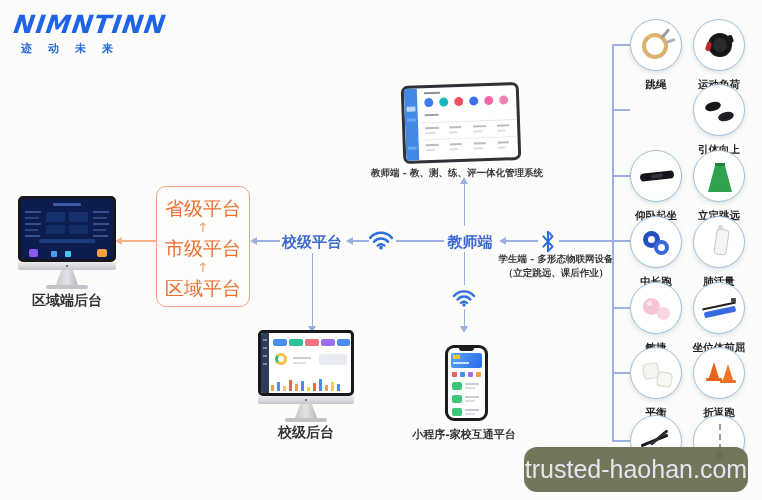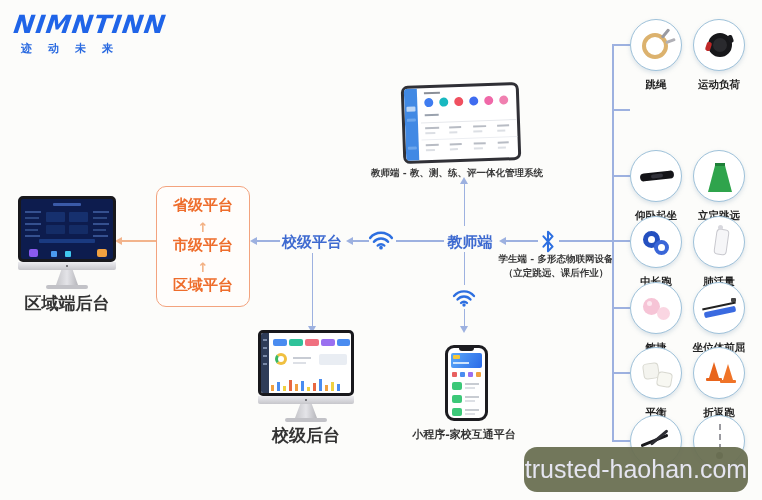--- a/index.html
+++ b/index.html
@@ -9,28 +9,28 @@
   
   .lh{position:absolute;height:1.5px;background:#9db1e0;}
   .lv{position:absolute;width:1.5px;background:#9db1e0;}
   .lh.or{background:#f2b48c;}
   .arrL{position:absolute;width:0;height:0;border-top:4px solid transparent;border-bottom:4px solid transparent;border-right:7px solid #9db1e0;}
   .arrL.or{border-right-color:#f2b48c;}
   .arrD{position:absolute;width:0;height:0;border-left:4px solid transparent;border-right:4px solid transparent;border-top:7px solid #9db1e0;}
   .arrU{position:absolute;width:0;height:0;border-left:4px solid transparent;border-right:4px solid transparent;border-bottom:7px solid #9db1e0;}
   
   .node-blue{position:absolute;transform:translateX(-50%);white-space:nowrap;font-size:15px;font-weight:bold;color:#3e6ad0;}
-  .dev-label{position:absolute;transform:translateX(-50%);white-space:nowrap;font-size:17px;font-weight:bold;color:#333;}
+  .dev-label{position:absolute;transform:translateX(-50%);white-space:nowrap;font-size:14px;font-weight:bold;color:#333;}
   .small-label{position:absolute;transform:translateX(-50%);white-space:nowrap;font-size:9.5px;font-weight:bold;color:#3a3a3a;}
   
   .logo-word{font-size:25px;font-weight:900;font-style:italic;color:#1f64e8;letter-spacing:1px;transform:skewX(-8deg);line-height:1;}
   .logo-tag{margin-top:4px;font-size:11px;font-weight:bold;color:#2a6ae0;letter-spacing:16px;padding-left:7px;white-space:nowrap;}
   
   .pbox{position:absolute;left:156px;top:186px;width:92px;height:119px;border:1.5px solid #f3a37e;border-radius:10px;background:#fffdfb;}
-  .pbox-item{position:absolute;left:50%;transform:translateX(-50%);white-space:nowrap;font-size:15px;font-weight:bold;color:#ee6d2c;}
+  .pbox-item{position:absolute;left:50%;transform:translateX(-50%);white-space:nowrap;font-size:19px;font-weight:normal;color:#ee6d2c;}
   .pbox-arrow{position:absolute;left:50%;transform:translateX(-50%);font-size:13px;font-weight:bold;color:#f3b285;line-height:1;}
   
   .imac-screen{position:absolute;border:3px solid #18181c;border-radius:5px;box-sizing:border-box;overflow:hidden;}
   .imac-chin{position:absolute;background:linear-gradient(#ececf0,#c6c6cb);border-radius:0 0 2px 2px;}
   .imac-dot{position:absolute;width:2px;height:2px;border-radius:50%;background:#55555a;}
   .imac-stand{position:absolute;background:linear-gradient(90deg,#c6c6ca,#e4e4e8,#b6b6bb);clip-path:polygon(24% 0,76% 0,100% 100%,0 100%);}
   .imac-base{position:absolute;height:4px;border-radius:2px;background:#c2c2c7;}
   
   .tablet{position:absolute;left:402px;top:84px;width:118px;height:78px;transform:rotate(-2deg);
           border:3px solid #303036;border-radius:7px;background:#fff;box-sizing:border-box;overflow:hidden;}
@@ -264,20 +264,29 @@
     <div class="circ">
         <div class="ic">
       <div class="abs" style="left:14px;top:13px;width:24px;height:24px;border:5px solid #17171a;border-radius:50%;background:#2a2a2e;box-sizing:border-box;"></div>
       <div class="abs" style="left:12px;top:22px;width:5px;height:9px;background:#c02828;border-radius:2px;transform:rotate(18deg);"></div>
       <div class="abs" style="left:34px;top:15px;width:5px;height:8px;background:#1a1a1e;border-radius:2px;transform:rotate(-20deg);"></div>
     </div>
       </div>
     <div class="clabel">运动负荷</div>
   </div>
 
+  <div class="cell" style="left:693px;top:84px;">
+    <div class="circ">
+        <div class="ic">
+      <div class="abs" style="left:11px;top:17px;width:16px;height:9px;background:#17171a;border-radius:50%;transform:rotate(-14deg);"></div>
+      <div class="abs" style="left:24px;top:27px;width:16px;height:9px;background:#202024;border-radius:50%;transform:rotate(-14deg);"></div>
+    </div>
+      </div>
+    <div class="clabel">引体向上</div>
+  </div>
 
   <div class="cell" style="left:630px;top:150px;">
     <div class="circ">
         <div class="ic">
       <div class="abs" style="left:9px;top:21px;width:34px;height:8px;background:#141418;border-radius:4px;transform:rotate(-6deg);"></div>
       <div class="abs" style="left:20px;top:22.5px;width:12px;height:4px;background:#32323a;border-radius:2px;transform:rotate(-6deg);"></div>
     </div>
       </div>
     <div class="clabel">仰卧起坐</div>
   </div>

